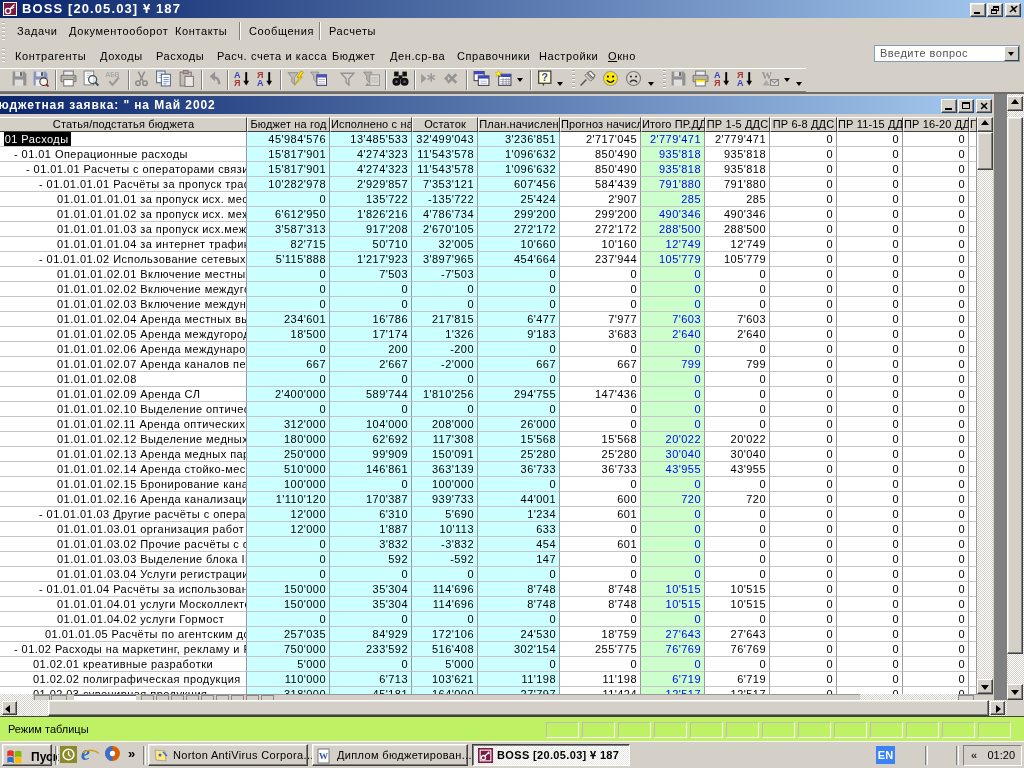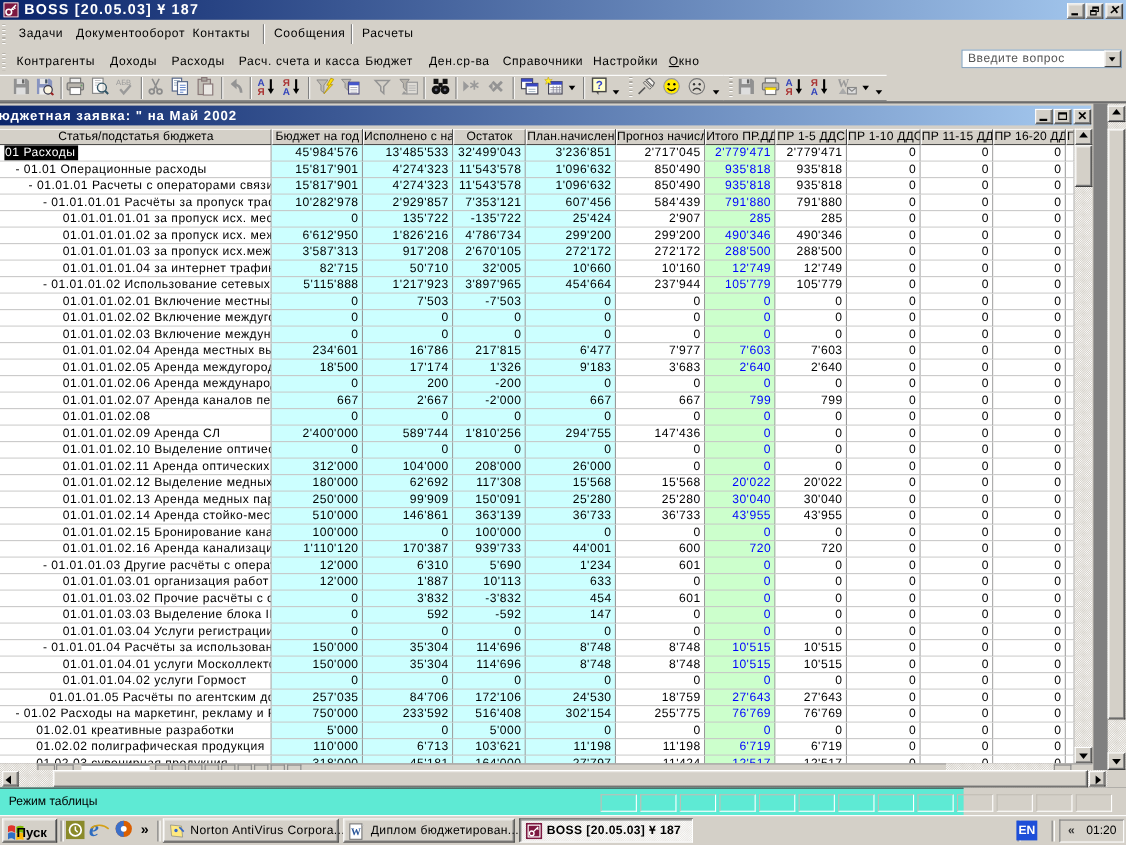--- a/index.html
+++ b/index.html
@@ -58,21 +58,21 @@
 
 .sbtn { position:absolute; background:#d4d0c8; border:1px solid; border-color:#fff #404040 #404040 #fff; box-shadow:inset -1px -1px 0 #808080; }
 .sbtn i { position:absolute; width:0; height:0; border:4px solid transparent; }
 .sbtn i.up { left:3px; top:2px; border-bottom:5px solid #000; border-top:none; }
 .sbtn i.dn { left:3px; top:5px; border-top:5px solid #000; border-bottom:none; }
 .sbtn i.lf { left:2px; top:3px; border-right:5px solid #000; border-left:none; }
 .sbtn i.rt { left:5px; top:3px; border-left:5px solid #000; border-right:none; }
 .checker { background-color:#d4d0c8; background-image:linear-gradient(45deg,#fff 25%,transparent 25%,transparent 75%,#fff 75%),linear-gradient(45deg,#fff 25%,transparent 25%,transparent 75%,#fff 75%); background-size:2px 2px; background-position:0 0,1px 1px; }
 .thumb { position:absolute; background:#d4d0c8; border:1px solid; border-color:#fff #404040 #404040 #fff; box-shadow:inset -1px -1px 0 #808080, inset 1px 1px 0 #e9e7e3; }
 
-#status { left:0; top:716px; width:876px; height:25px; background:#5eead4; border-top:1px solid #404040; }
+#status { left:0; top:716px; width:1024px; height:25px; background:#bef264; border-top:1px solid #404040; }
 #status .txt { position:absolute; left:8px; top:6px; }
 .spanel { position:absolute; top:5px; width:33px; height:16px; border:1px solid #c1bdb5; border-right-color:#fff; border-bottom-color:#fff; }
 
 #task { left:0; top:741px; width:1024px; height:27px; background:#d4d0c8; border-top:1px solid #fff; }
 .tkbtn { position:absolute; top:2px; height:22px; background:#d4d0c8; border:1px solid; border-color:#fff #404040 #404040 #fff; box-shadow:inset -1px -1px 0 #808080, inset 1px 1px 0 #e9e7e3; }
 .tkbtn .lbl { position:absolute; left:24px; top:4px; white-space:nowrap; overflow:hidden; letter-spacing:.35px; }
 .tkact { background:#e9e7e3; border-color:#404040 #fff #fff #404040; box-shadow:inset 1px 1px 0 #808080; background-image:linear-gradient(45deg,#fff 25%,transparent 25%,transparent 75%,#fff 75%),linear-gradient(45deg,#fff 25%,transparent 25%,transparent 75%,#fff 75%); background-size:2px 2px; background-position:0 0,1px 1px; }
 .qlsep { position:absolute; top:4px; width:3px; height:19px; border-left:1px solid #808080; border-right:1px solid #fff; }
 #tray { position:absolute; left:963px; top:3px; width:59px; height:21px; border:1px solid; border-color:#808080 #fff #fff #808080; }
 </style></head>
@@ -340,21 +340,21 @@
         <tbody>
             <tr>
               <td class="h" style="padding-left:8px">Статья/подстатья бюджета</td>
               <td class="h">Бюджет на год</td>
               <td class="h">Исполнено с нач</td>
               <td class="h">Остаток</td>
               <td class="h">План.начислен</td>
               <td class="h">Прогноз начисл</td>
               <td class="h">Итого ПР.ДД</td>
               <td class="h">ПР 1-5 ДДС</td>
-              <td class="h">ПР 1-10 ДДС</td>
+              <td class="h">ПР 6-8 ДДС</td>
               <td class="h">ПР 11-15 ДД</td>
               <td class="h">ПР 16-20 ДД</td>
               <td class="h">Г</td>
             </tr>
         <tr class="data">
               <td class="c0 n1">- <span class="sel">01 Расходы</span></td>
               <td class="cy">45'984'576</td>
               <td class="cy">13'485'533</td>
               <td class="cy">32'499'043</td>
               <td class="cy">3'236'851</td>
@@ -810,21 +810,21 @@
               <td class="gr">0</td>
               <td class="wh">0</td>
               <td class="wh">0</td>
               <td class="wh">0</td>
               <td class="wh">0</td>
               <td class="wh"></td>
             </tr>
 <tr class="data">
               <td class="c0 f4">01.01.01.05 Расчёты по агентским догово</td>
               <td class="cy">257'035</td>
-              <td class="cy">84'706</td>
+              <td class="cy">84'929</td>
               <td class="cy">172'106</td>
               <td class="cy">24'530</td>
               <td class="wh">18'759</td>
               <td class="gr">27'643</td>
               <td class="wh">27'643</td>
               <td class="wh">0</td>
               <td class="wh">0</td>
               <td class="wh">0</td>
               <td class="wh"></td>
             </tr>
@@ -951,21 +951,21 @@
     <div class="spanel" style="left:978px"></div>
 </div>
 <div class="abs" id="task">
   <div class="tkbtn" style="left:2px;width:50px">
     <svg style="position:absolute;left:3px;top:3px" width="17" height="16" viewBox="0 0 16 15">
         <path d="M1.2 3.2C3 1.8 5 1.8 7.3 3v5.6C5 6.8 3 6.8 1.2 8.2z" fill="#e0352b"></path>
         <path d="M8.3 3.4c2-1.2 4-1.2 6.2-.4v5.6c-2.2-.8-4.2-.8-6.2.4z" fill="#7fba00"></path>
         <path d="M1.2 9.2C3 7.8 5 7.8 7.3 9v5.6C5 12.8 3 12.8 1.2 14.2z" fill="#2e6fc5"></path>
         <path d="M8.3 9.4c2-1.2 4-1.2 6.2-.4v5.6c-2.2-.8-4.2-.8-6.2.4z" fill="#ffba08"></path>
       </svg>
-    <span style="position:absolute;left:12px;top:5px;font-weight:bold;font-size:12px">Пуск</span>
+    <span style="position:absolute;left:28px;top:5px;font-weight:bold;font-size:12px">Пуск</span>
   </div>
   <div class="qlsep" style="left:55px"></div>
   <svg style="position:absolute;left:60px;top:4px" width="17" height="17" viewBox="0 0 16 16">
       <rect width="16" height="16" fill="#8a8a2a"></rect>
       <circle cx="8" cy="8" r="5" fill="none" stroke="#fff" stroke-width="1.5"></circle>
       <path d="M8 5v3l2 2" stroke="#fff" stroke-width="1.3" fill="none"></path>
     </svg>
   <svg style="position:absolute;left:81px;top:2px" width="19" height="19" viewBox="0 0 16 16">
       <text x="0" y="13.5" font-size="17" font-weight="bold" fill="#2d6cc0" font-family="serif" font-style="italic">e</text>
       <path d="M1.5 7.5c3.5-3 9.5-3 13.5.5" stroke="#d4a017" stroke-width="1.2" fill="none"></path>
@@ -997,19 +997,19 @@
     <svg style="position:absolute;left:5px;top:3px" width="15" height="15" viewBox="0 0 14 14">
         <rect x="0" y="0" width="14" height="14" fill="#7d1840"></rect>
         <rect x="1.5" y="1.5" width="11" height="11" fill="#fff"></rect>
         <rect x="2.5" y="2.5" width="9" height="9" fill="#7d1840"></rect>
         <circle cx="5" cy="9" r="2" fill="none" stroke="#fff" stroke-width="1.2"></circle>
         <path d="M6.5 7.5l4-4M9.5 4.5l1.2 1.2" stroke="#fff" stroke-width="1.1"></path>
       </svg>
     <span class="lbl" style="font-weight:bold">BOSS [20.05.03] Ұ 187</span>
   </div>
   <div class="qlsep" style="left:925px"></div>
-  <div style="position:absolute;left:924px;top:4px;width:19px;height:18px;background:#1d4ed8;color:#fff;font-weight:bold;font-size:11px;text-align:center;line-height:18px">EN</div>
+  <div style="position:absolute;left:876px;top:4px;width:19px;height:18px;background:#3b82f6;color:#fff;font-weight:bold;font-size:11px;text-align:center;line-height:18px">EN</div>
   <div class="qlsep" style="left:956px"></div>
   <div id="tray">
     <span style="position:absolute;left:7px;top:3px;font-weight:bold;color:#333">«</span>
     <span style="position:absolute;right:6px;top:3px">01:20</span>
   </div>
 </div>
 
 </body></html>

